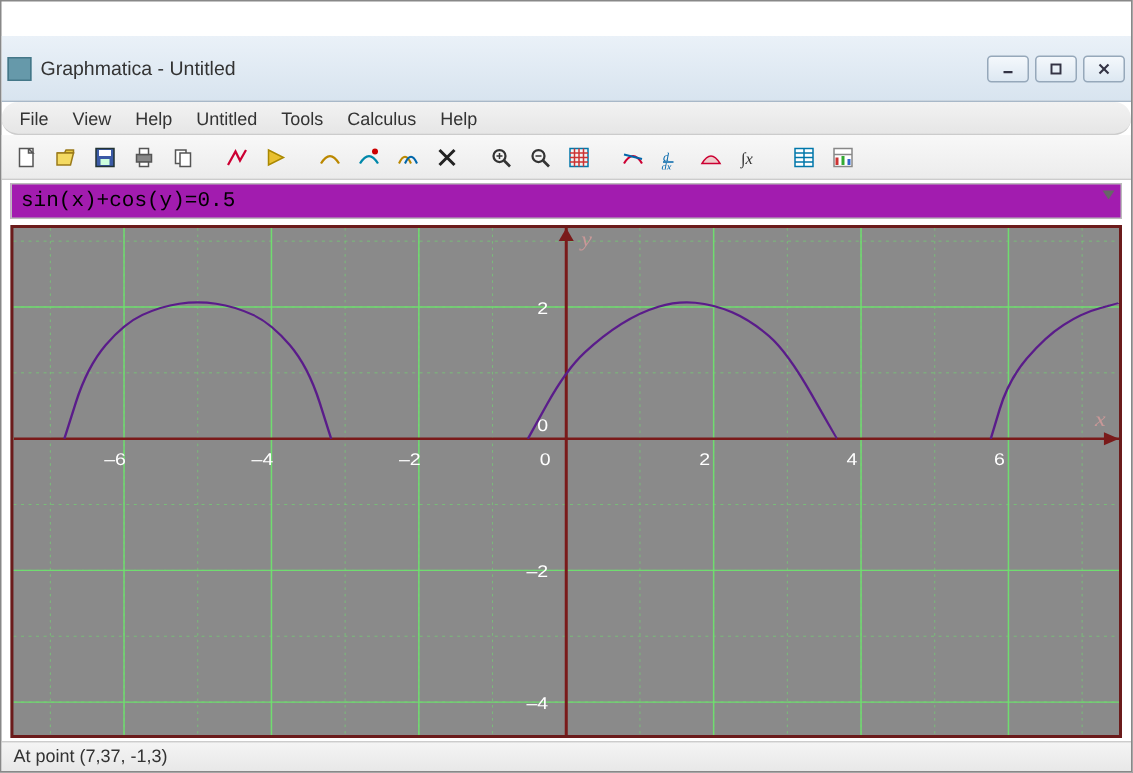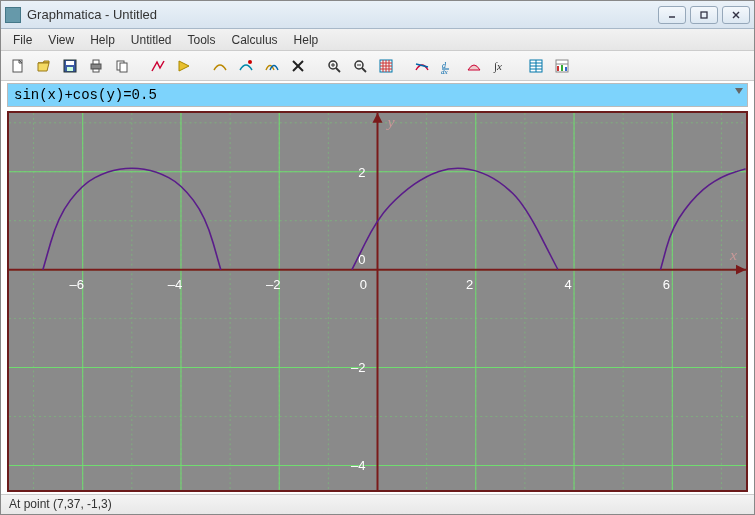--- a/index.html
+++ b/index.html
@@ -1,28 +1,28 @@
 <!DOCTYPE html>
 <html><head>
 <meta charset="utf-8">
 <style>
 * { box-sizing: border-box; margin: 0; padding: 0; }
 body { font-family: "Segoe UI", Tahoma, sans-serif; font-size: 12px; background: #fff; width: 755px; height: 515px; overflow: hidden; display: flex; flex-direction: column; border: 1px solid #888; }
-.titlebar { height: 28px; background: linear-gradient(#eaf1f8, #d8e4ef); display: flex; align-items: center; padding: 0 4px; border-bottom: 1px solid #a8b8c8; }
+.titlebar { height: 44px; background: linear-gradient(#eaf1f8, #d8e4ef); display: flex; align-items: center; padding: 0 4px; border-bottom: 1px solid #a8b8c8; margin-top: 23px; }
 .titlebar-icon { width: 16px; height: 16px; margin-right: 6px; background: #69a; display:inline-block; border:1px solid #478; }
 .titlebar-text { flex: 1; color: #333; font-size: 13px; }
 .winbtns { display: flex; gap: 4px; }
 .winbtn { width: 28px; height: 18px; border: 1px solid #96a8ba; border-radius: 3px; background: linear-gradient(#f4f8fc,#dde8f2); display:flex; align-items:center; justify-content:center; cursor:pointer; }
 .winbtn svg { width:10px; height:10px; }
-.menubar { height: 22px; background: linear-gradient(#f2f2f2,#e6e6e6); display:flex; align-items:center; padding: 0 4px; border-bottom:1px solid #ccc; }
+.menubar { height: 22px; background: linear-gradient(#f2f2f2,#e6e6e6); display:flex; align-items:center; padding: 0 4px; border-bottom:1px solid #ccc;border-radius:11px; }
 .menuitem { padding: 3px 8px; cursor:pointer; color:#333; }
 .toolbar { height: 30px; background: linear-gradient(#f8f8f8,#ececec); display:flex; align-items:center; padding: 2px 6px; gap:4px; border-bottom:1px solid #ccc; }
 .tbtn { width:22px; height:22px; display:flex; align-items:center; justify-content:center; cursor:pointer; border:1px solid transparent; border-radius:2px; }
 .tsep { width:6px; }
-.eqbar { height: 24px; background:#7dd3fc; border:1px solid #bbb; margin:2px 6px 4px 6px; display:flex; align-items:center; padding:0 6px; font-family: "Courier New", monospace; font-size:14px; position:relative; }
+.eqbar { height: 24px; background:#a21caf; border:1px solid #bbb; margin:2px 6px 4px 6px; display:flex; align-items:center; padding:0 6px; font-family: "Courier New", monospace; font-size:14px; position:relative; }
 .eqbar .dd { position:absolute; right:4px; top:4px; border-left:4px solid transparent; border-right:4px solid transparent; border-top:6px solid #666; cursor:pointer;}
 .plot-container { flex:1; margin: 0 6px 2px 6px; border:2px solid #6b1b1b; background:#8a8a8a; position:relative; overflow:hidden; }
 .statusbar { height:20px; background: linear-gradient(#f4f4f4,#e8e8e8); border-top:1px solid #ccc; padding: 2px 8px; color:#333; font-size:12px; }
 svg.plot { width:100%; height:100%; display:block; }
 .axis-label { font-style: italic; font-family: "Times New Roman", serif; font-size:16px; fill:#c89898; }
 .tick-label { fill:#fff; font-size:13px; font-family: Arial, sans-serif; }
 </style>
 </head>
 <body>
 

